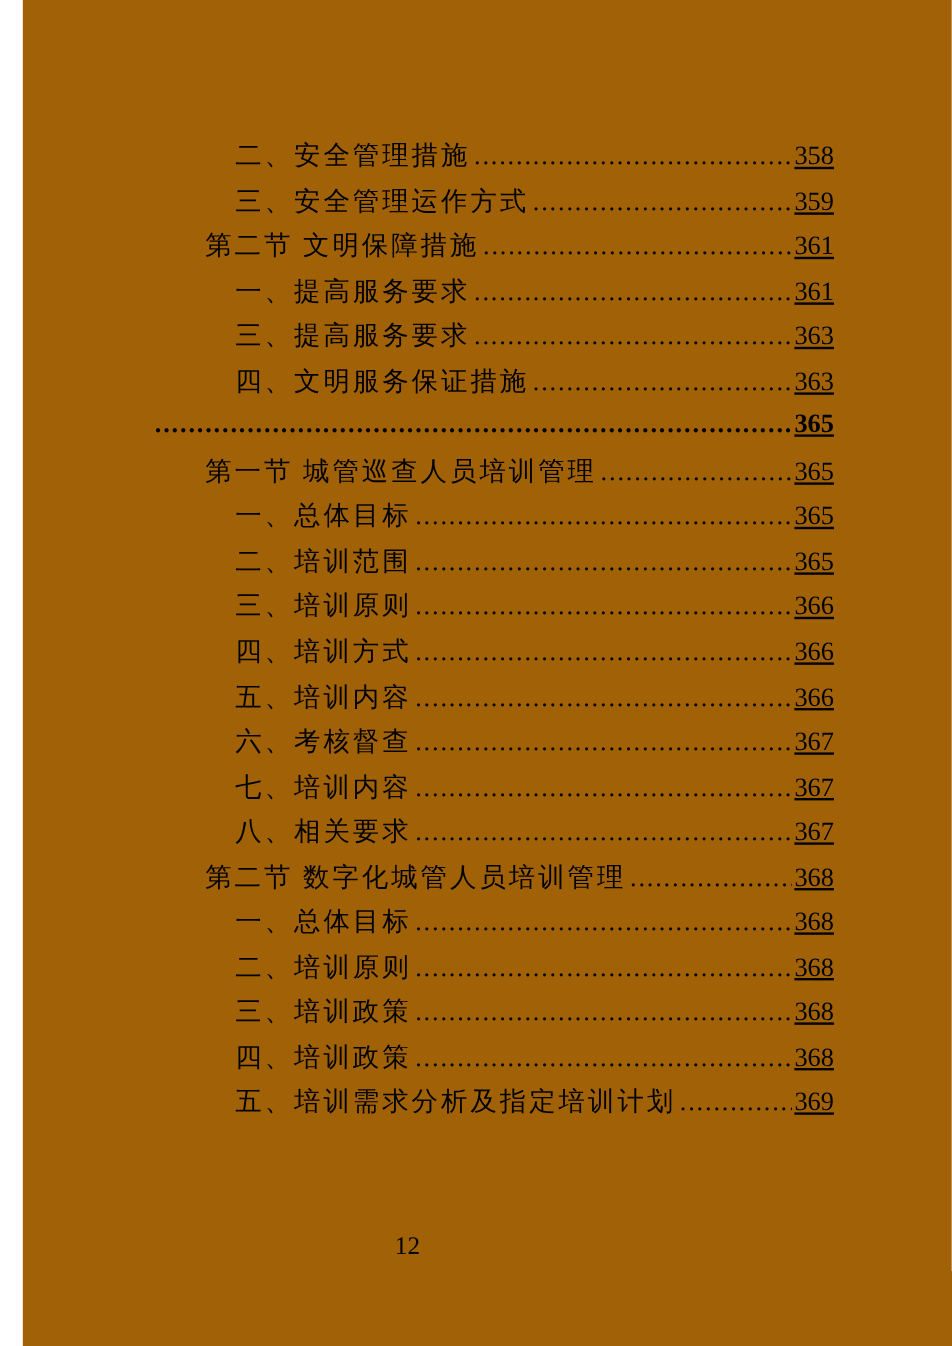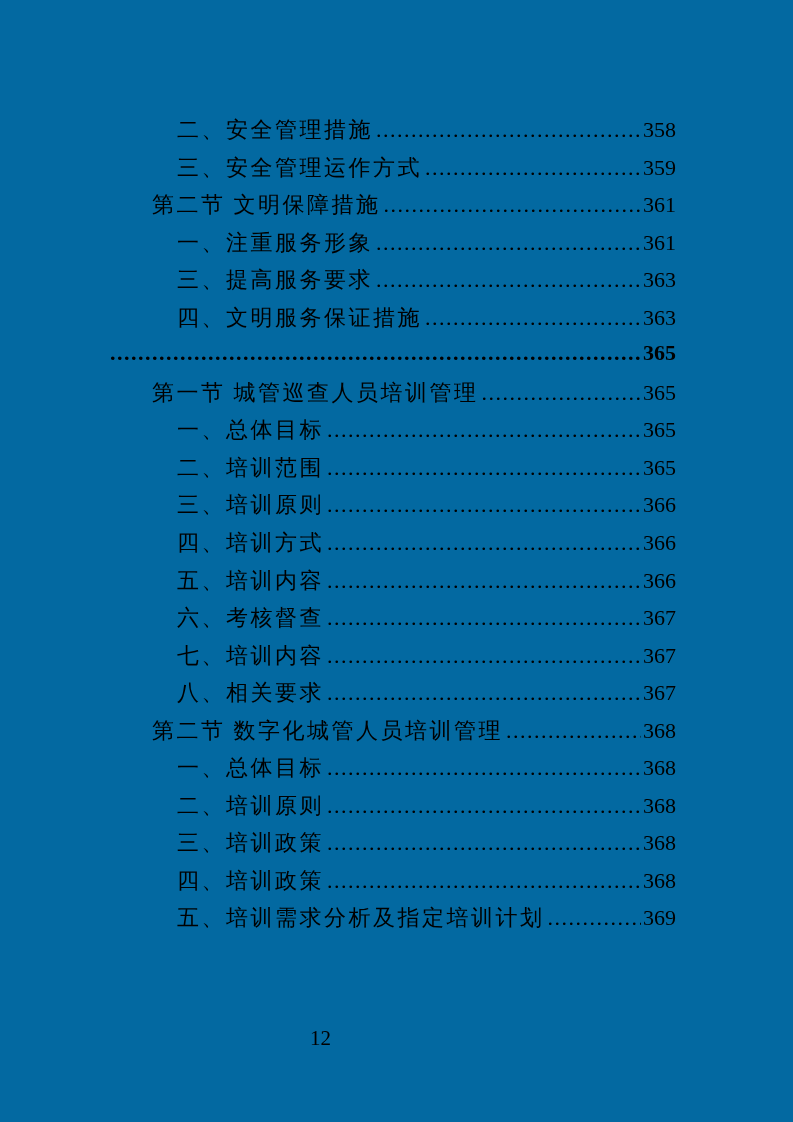--- a/index.html
+++ b/index.html
@@ -11,21 +11,22 @@
     width: 793px;
     height: 1122px;
     position: relative;
     overflow: hidden;
     font-family: "Liberation Serif", "DejaVu Serif", serif;
     color: #000000;
   }
   .page {
     position: absolute;
     inset: 0;
-    background: #0369a1;
+    background: #a16207;
+    margin-left: 19px;
   }
   .toc {
     position: absolute;
     top: 110px;
     left: 107px;
     width: 569px;
   }
   .toc-row {
     display: flex;
     align-items: baseline;
@@ -48,20 +49,21 @@
     margin-right: 2px;
   }
   .toc-dots::after {
     content: "..............................................................................................................................";
     letter-spacing: 1.5px;
     font-size: 22px;
   }
   .toc-page {
     white-space: nowrap;
     text-align: center;
+    text-decoration: underline;
   }
   .level-chapter { padding-left: 0; font-weight: bold; }
   .level-section { padding-left: 45px; }
   .level-item    { padding-left: 70px; }
   .footer {
     position: absolute;
     top: 1026px;
     left: 0;
     width: 641px;
     text-align: center;
@@ -87,21 +89,21 @@
         <span class="toc-page">359</span>
       </div>
 
       <div class="toc-row level-section">
         <span class="toc-label">第二节 文明保障措施</span>
         <span class="toc-dots"></span>
         <span class="toc-page">361</span>
       </div>
 
       <div class="toc-row level-item">
-        <span class="toc-label">一、注重服务形象</span>
+        <span class="toc-label">一、提高服务要求</span>
         <span class="toc-dots"></span>
         <span class="toc-page">361</span>
       </div>
 
 
       <div class="toc-row level-item">
         <span class="toc-label">三、提高服务要求</span>
         <span class="toc-dots"></span>
         <span class="toc-page">363</span>
       </div>

